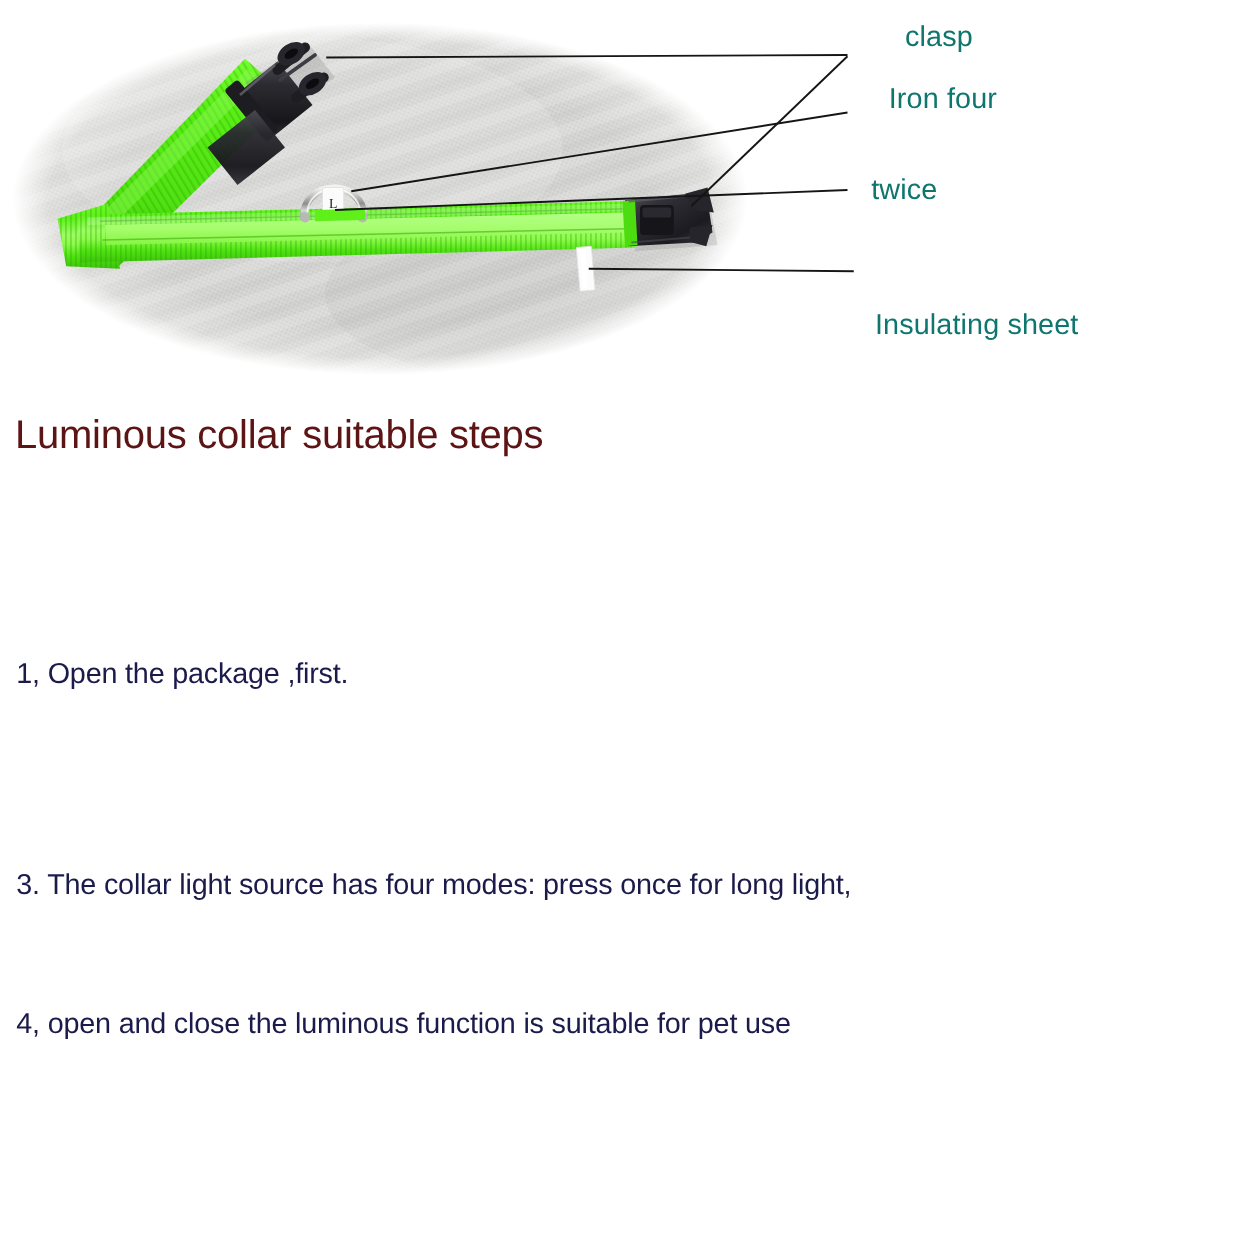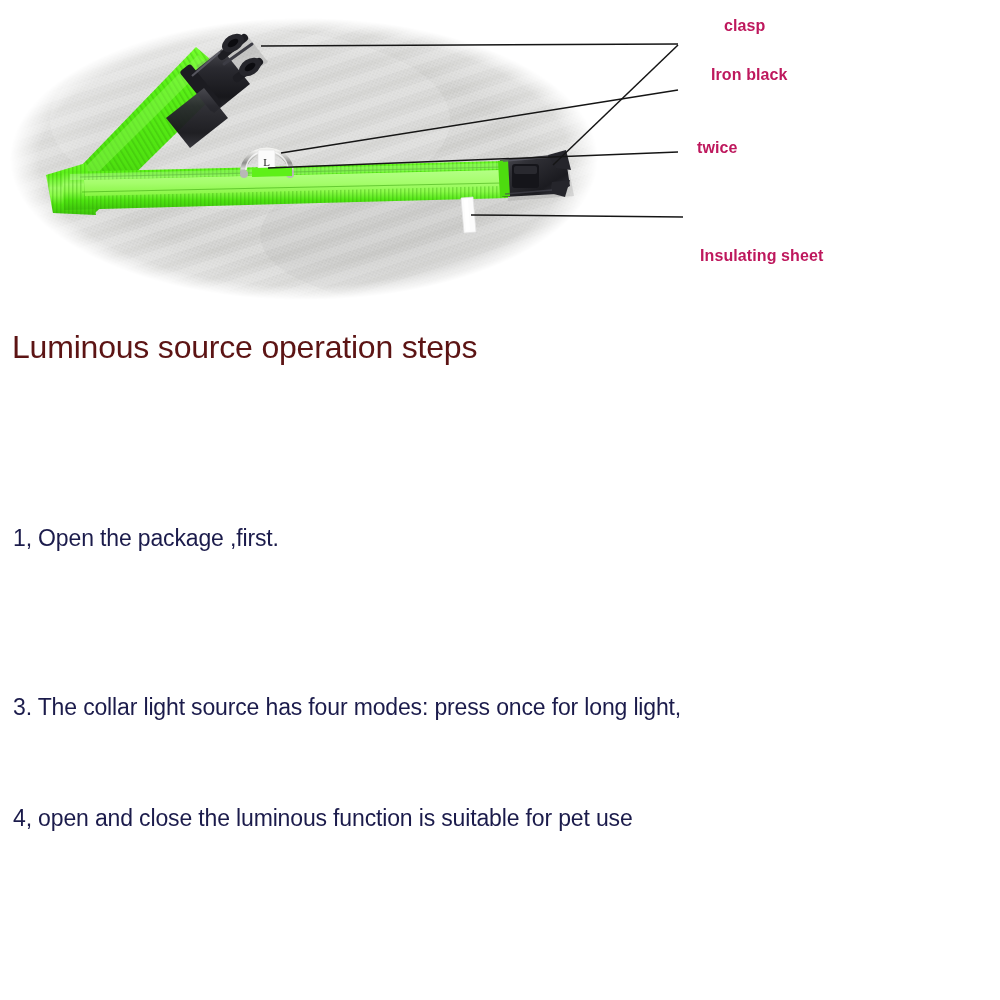--- a/index.html
+++ b/index.html
@@ -29,24 +29,24 @@
     left: 0;
     top: 0;
     width: 1000px;
     height: 310px;
     display: block;
   }
 
   
   .callout-label {
     position: absolute;
-    color: #be185d;
-    font-family: "Liberation Sans", sans-serif;
-    font-size: 16px;
-    font-weight: 700;
+    color: #0f766e;
+    font-family: "Liberation Sans", sans-serif;
+    font-size: 23px;
+    font-weight: 400;
     letter-spacing: 0.1px;
     white-space: nowrap;
     line-height: 1;
   }
   #label-clasp     { left: 724px; top: 18px; }
   #label-iron-ring { left: 711px; top: 67px; }
   #label-size      { left: 697px; top: 140px; }
   #label-insulating{ left: 700px; top: 205px; margin-top: 43px; }
 
   
@@ -273,24 +273,24 @@
 
       <line x1="281" y1="153" x2="678" y2="90"></line>
 
       <line x1="268" y1="168" x2="678" y2="152"></line>
 
       <line x1="471" y1="215" x2="683" y2="217"></line>
     </g>
   </svg>
 
   <div class="callout-label" id="label-clasp">clasp</div>
-  <div class="callout-label" id="label-iron-ring">Iron black</div>
+  <div class="callout-label" id="label-iron-ring">Iron four</div>
   <div class="callout-label" id="label-size">twice</div>
   <div class="callout-label" id="label-insulating">Insulating sheet</div>
 </div>
 
-<div id="section-heading">Luminous source operation steps</div>
+<div id="section-heading">Luminous collar suitable steps</div>
 
 <div id="steps-list">
   <div class="step-line" id="step-1">1, Open the package ,first.</div>
   <div class="step-line" id="step-3">3. The collar light source has four modes: press once for long light,</div>
   <div class="step-line" id="step-4">4, open and close the luminous function is suitable for pet use</div>
 </div>
 
 </body></html>

